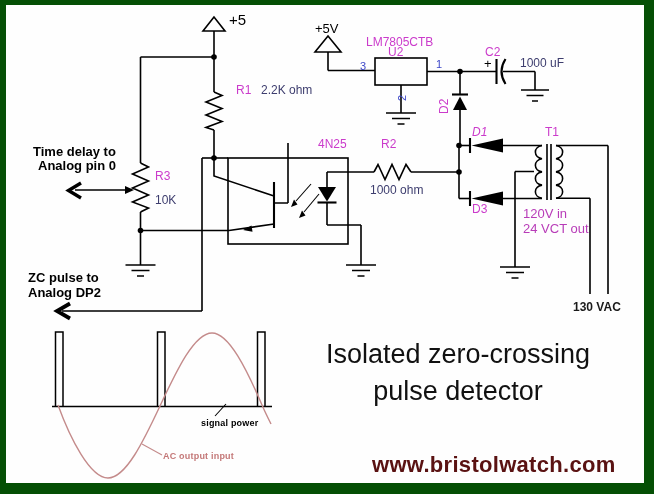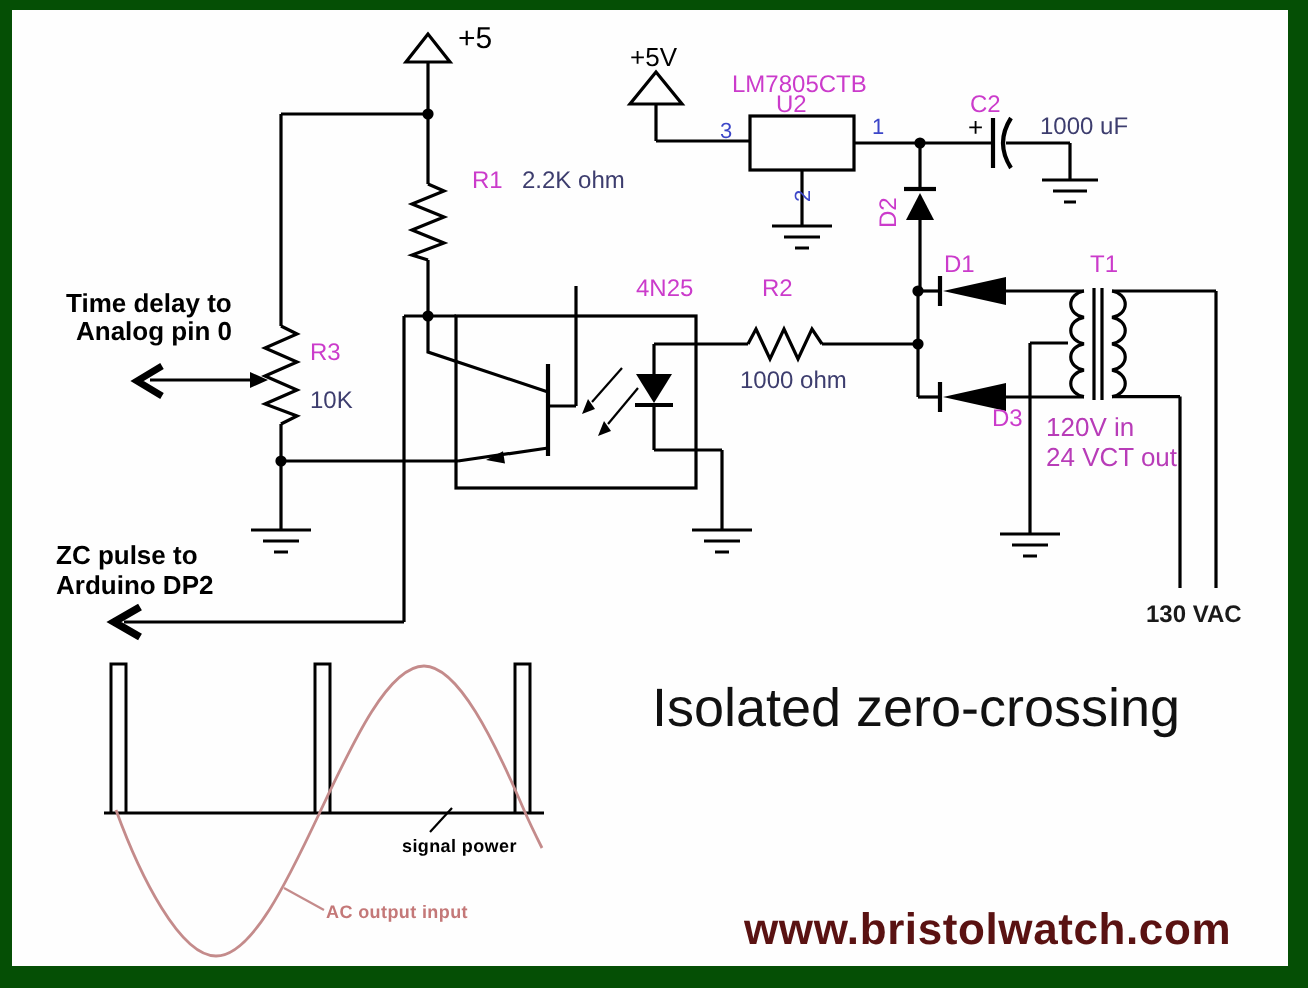--- a/index.html
+++ b/index.html
@@ -189,35 +189,36 @@
   <span class="lbl cplus" style="left:484px;top:57px;">+</span>
 
   <span class="lbl ref" style="left:236px;top:84px;">R1</span>
   <span class="lbl val" style="left:261px;top:84px;">2.2K ohm</span>
   <span class="lbl ref" style="left:318px;top:138px;">4N25</span>
   <span class="lbl ref" style="left:381px;top:138px;">R2</span>
   <span class="lbl val" style="left:370px;top:184px;">1000 ohm</span>
   <span class="lbl ref" style="left:155px;top:170px;">R3</span>
   <span class="lbl val" style="left:155px;top:194px;">10K</span>
 
-  <span class="lbl ref" style="left:472px;top:126px;">D1</span>
+  <span class="lbl ref" style="left:472px;top:126px;font-style:italic;">D1</span>
   <span class="lbl ref rot" style="left:438px;top:114px;">D2</span>
-  <span class="lbl ref" style="left:472px;top:203px;margin-left:24px;">D3</span>
+  <span class="lbl ref" style="left:472px;top:203px;">D3</span>
 
   <span class="lbl ref" style="left:545px;top:126px;">T1</span>
   <span class="lbl tspec" style="left:523px;top:207px;text-align:center;">120V in</span>
   <span class="lbl tspec" style="left:523px;top:222px;">24 VCT out</span>
   <span class="lbl vac" style="left:573px;top:301px;">130 VAC</span>
 
   <span class="lbl note" style="left:33px;top:145px;">Time delay to</span>
   <span class="lbl note" style="left:38px;top:159px;text-align:center;">Analog pin 0</span>
   <span class="lbl note" style="left:28px;top:271px;">ZC pulse to</span>
-  <span class="lbl note" style="left:28px;top:286px;">Arduino DP2</span>
+  <span class="lbl note" style="left:28px;top:286px;">Analog DP2</span>
 
   <span class="lbl wsig" style="left:201px;top:419px;">signal power</span>
   <span class="lbl wac" style="left:163px;top:452px;">AC output input</span>
 
   <div class="title-block">
     <div>Isolated zero-crossing</div>
+    <div>pulse detector</div>
   </div>
 
   <span class="site">www.bristolwatch.com</span>
 </div>
 
 </body></html>

